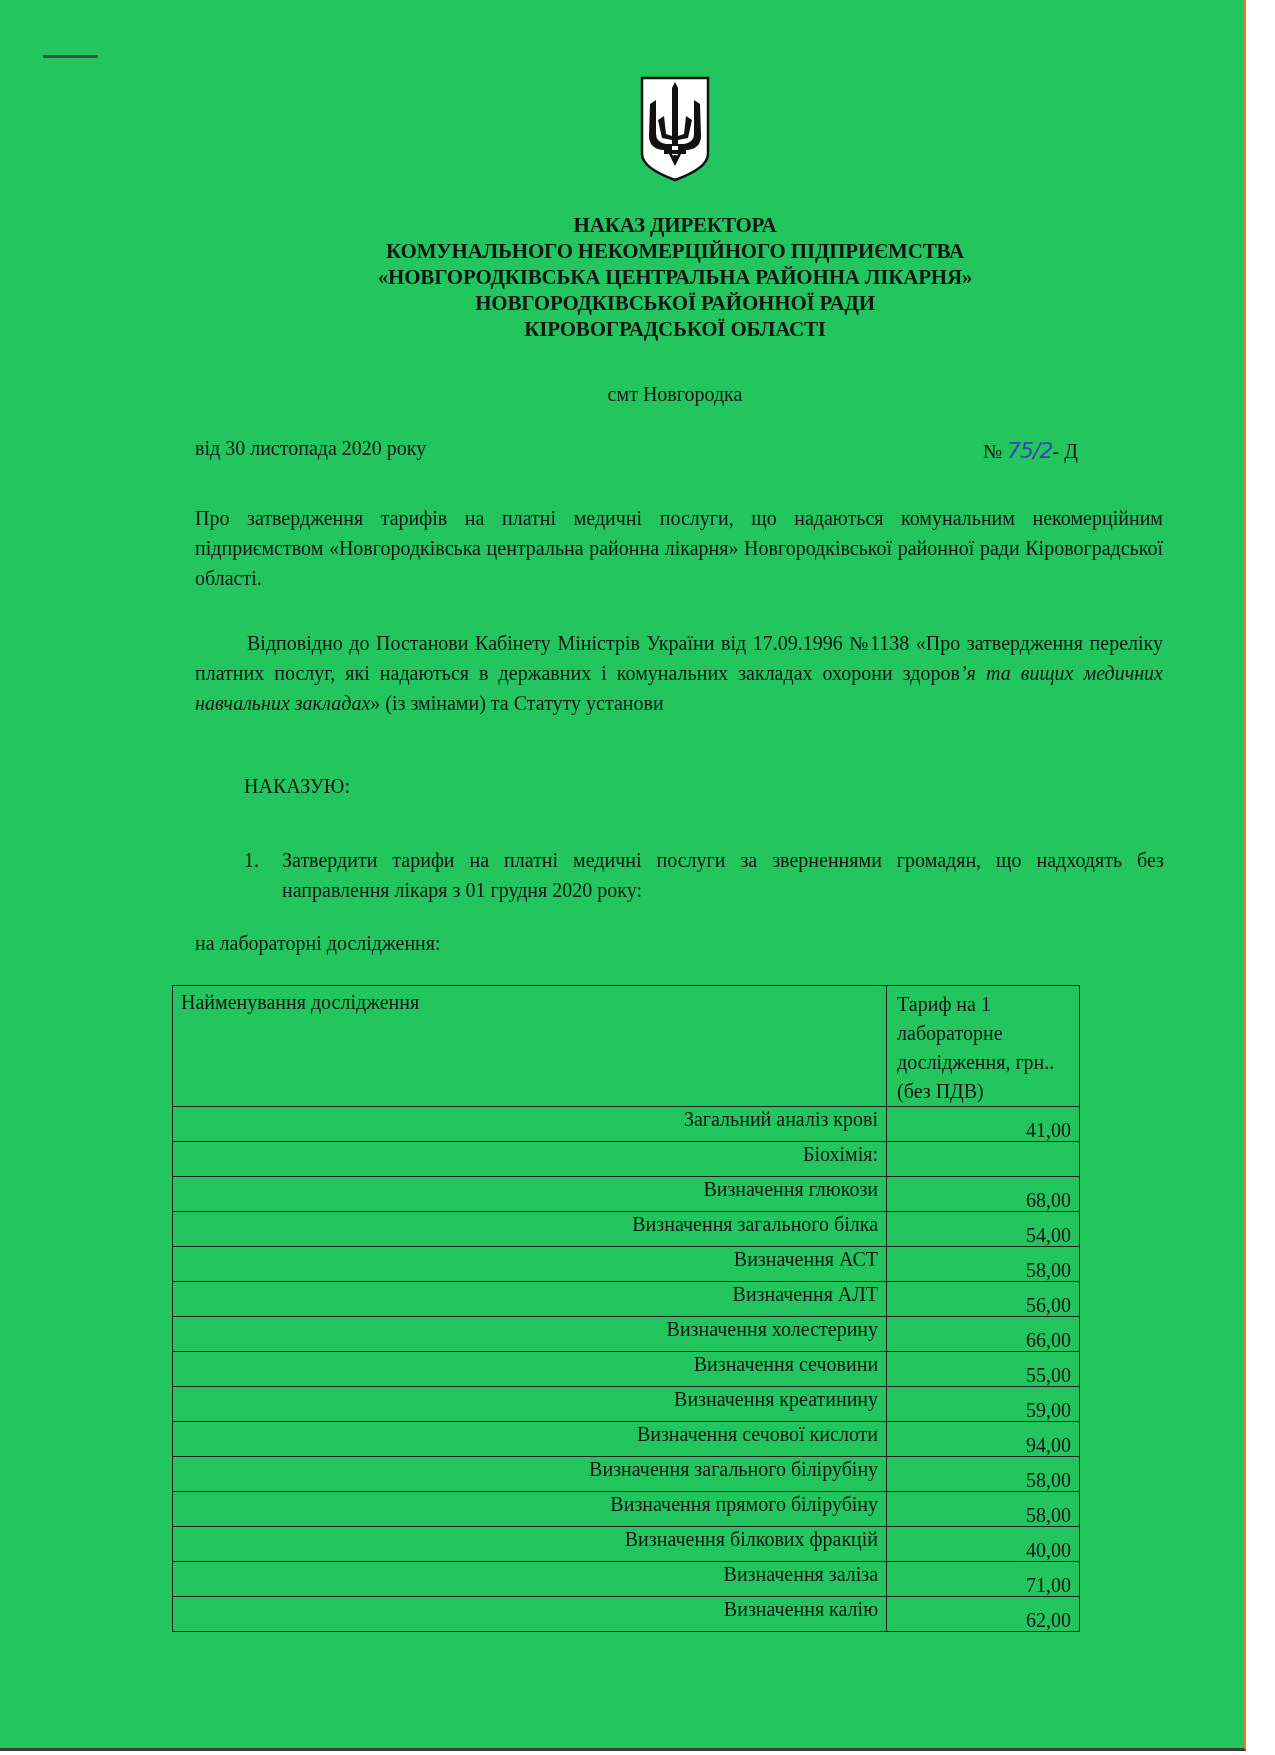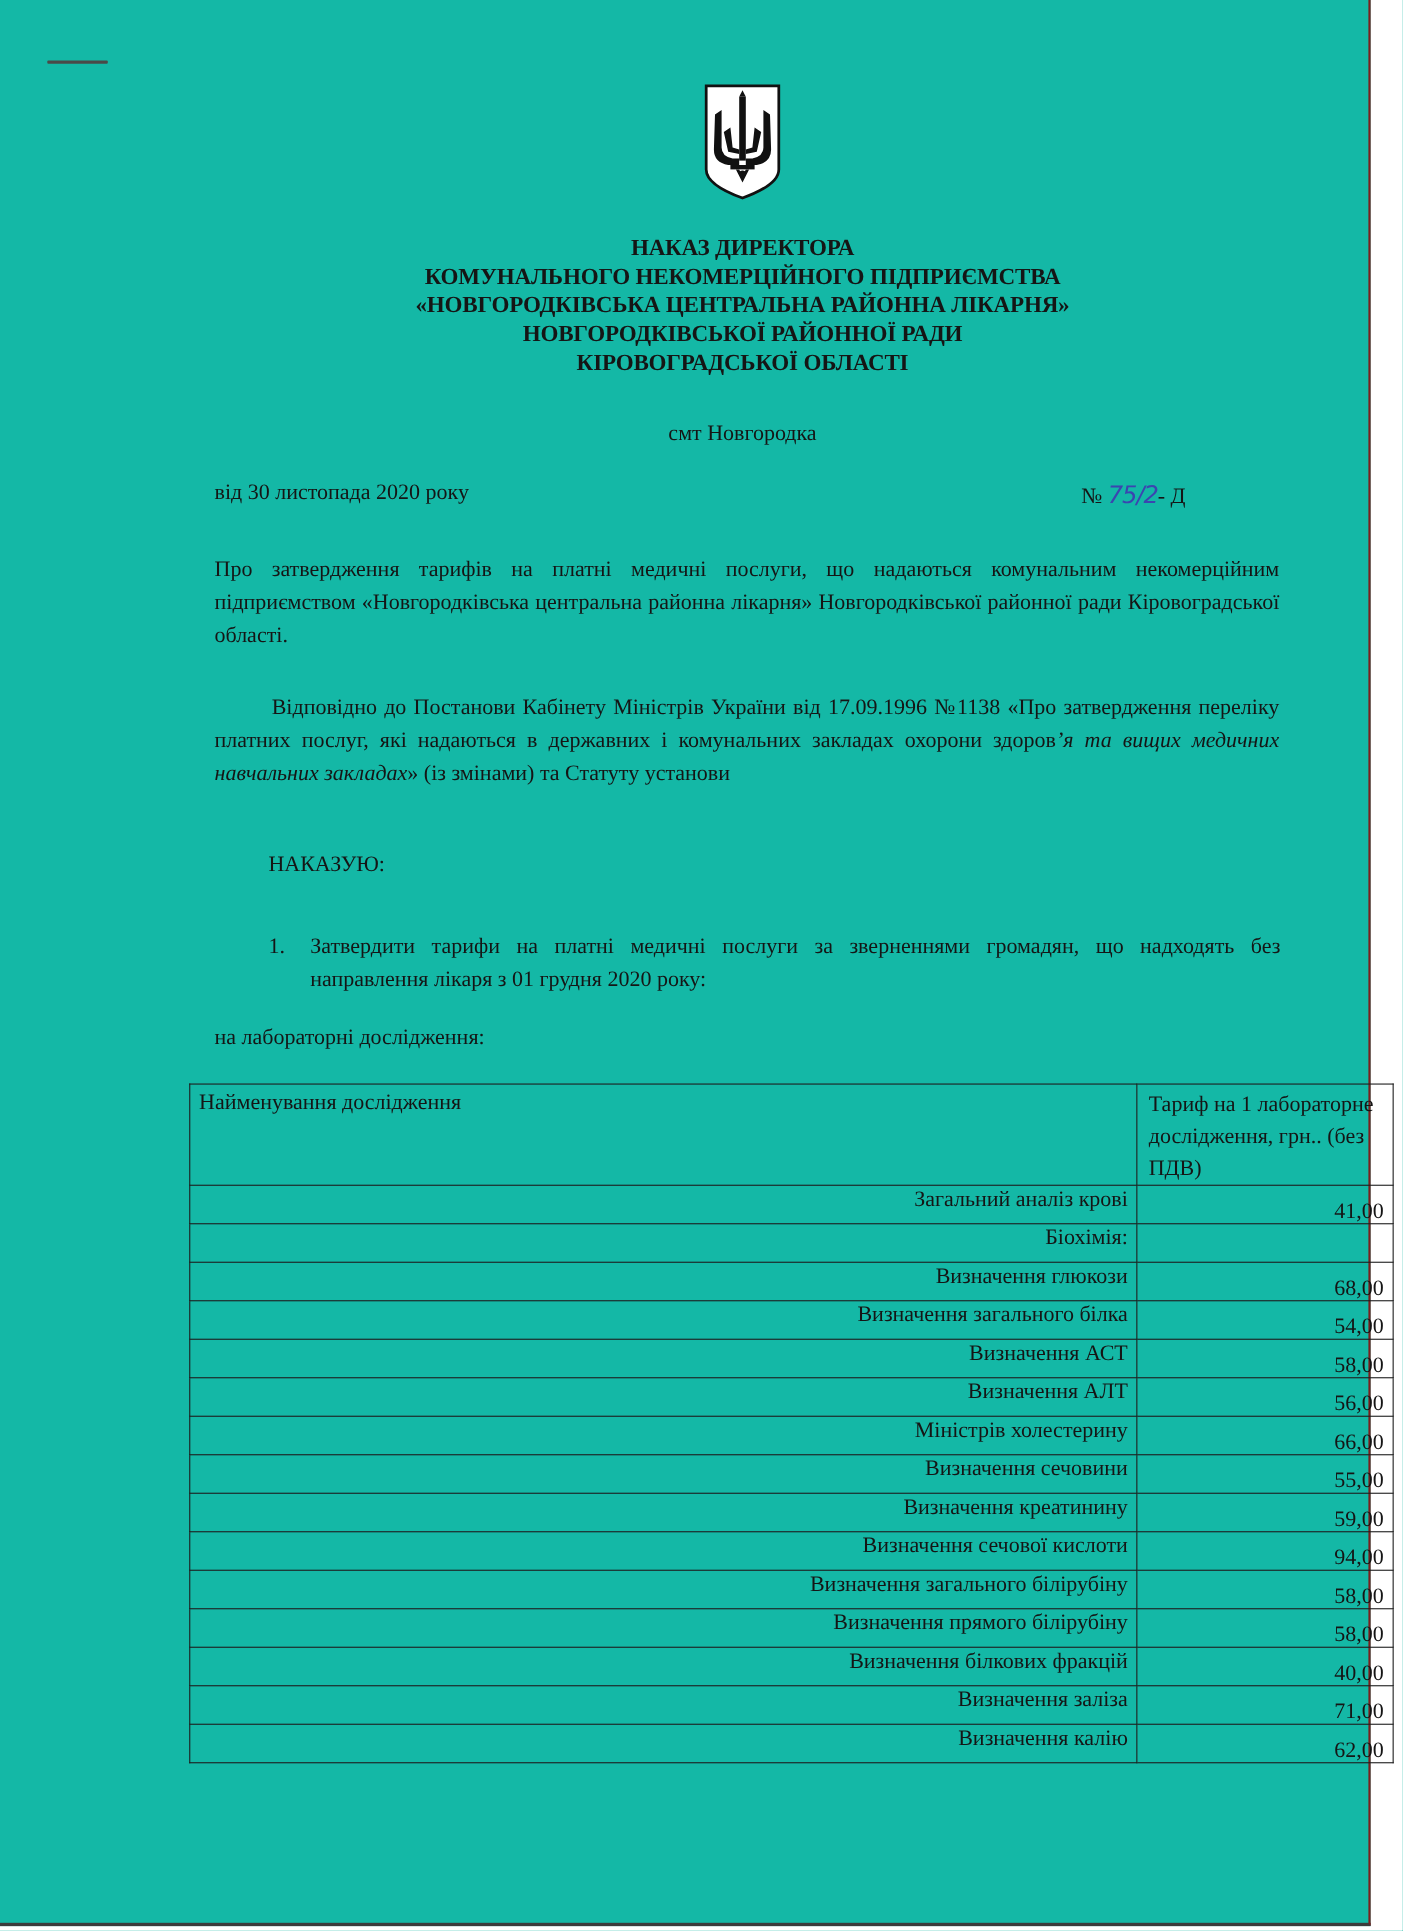--- a/index.html
+++ b/index.html
@@ -13,22 +13,22 @@
       position: relative;
       overflow: hidden;
       font-family: "Liberation Serif", "DejaVu Serif", serif;
       color: #151515;
     }
     .page {
       position: absolute;
       left: 0; top: 0;
       width: 1244px;
       height: 1748px;
-      background: #14b8a6;
-      border-right: 2px solid #7f1d1d;
+      background: #22c55e;
+      border-right: 2px solid #f97316;
       border-bottom: 3px solid #3c3c3c;
     }
     .scan-mark {
       position: absolute;
       left: 43px; top: 55px;
       width: 55px; height: 3px;
       background: #4a4a48;
       border-radius: 1px;
     }
     .emblem {
@@ -111,21 +111,21 @@
       text-align: justify;
     }
     .lab-heading {
       position: absolute;
       left: 195px; top: 932px;
       font-size: 20px;
     }
     table.tariffs {
       position: absolute;
       left: 172px; top: 985px;
-      width: 1095px;
+      width: 908px;
       border-collapse: collapse;
       font-size: 20px;
     }
     table.tariffs td, table.tariffs th {
       border: 1.5px solid #1e1e1e;
       padding: 0 8px;
       font-weight: normal;
       text-align: left;
       vertical-align: top;
       line-height: 28px;
@@ -229,21 +229,21 @@
         </tr>
         <tr class="data-row">
           <td class="name">Визначення  АСТ</td>
           <td class="price">58,00</td>
         </tr>
         <tr class="data-row">
           <td class="name">Визначення  АЛТ</td>
           <td class="price">56,00</td>
         </tr>
         <tr class="data-row">
-          <td class="name">Міністрів холестерину</td>
+          <td class="name">Визначення холестерину</td>
           <td class="price">66,00</td>
         </tr>
         <tr class="data-row">
           <td class="name">Визначення сечовини</td>
           <td class="price">55,00</td>
         </tr>
         <tr class="data-row">
           <td class="name">Визначення креатинину</td>
           <td class="price">59,00</td>
         </tr>

